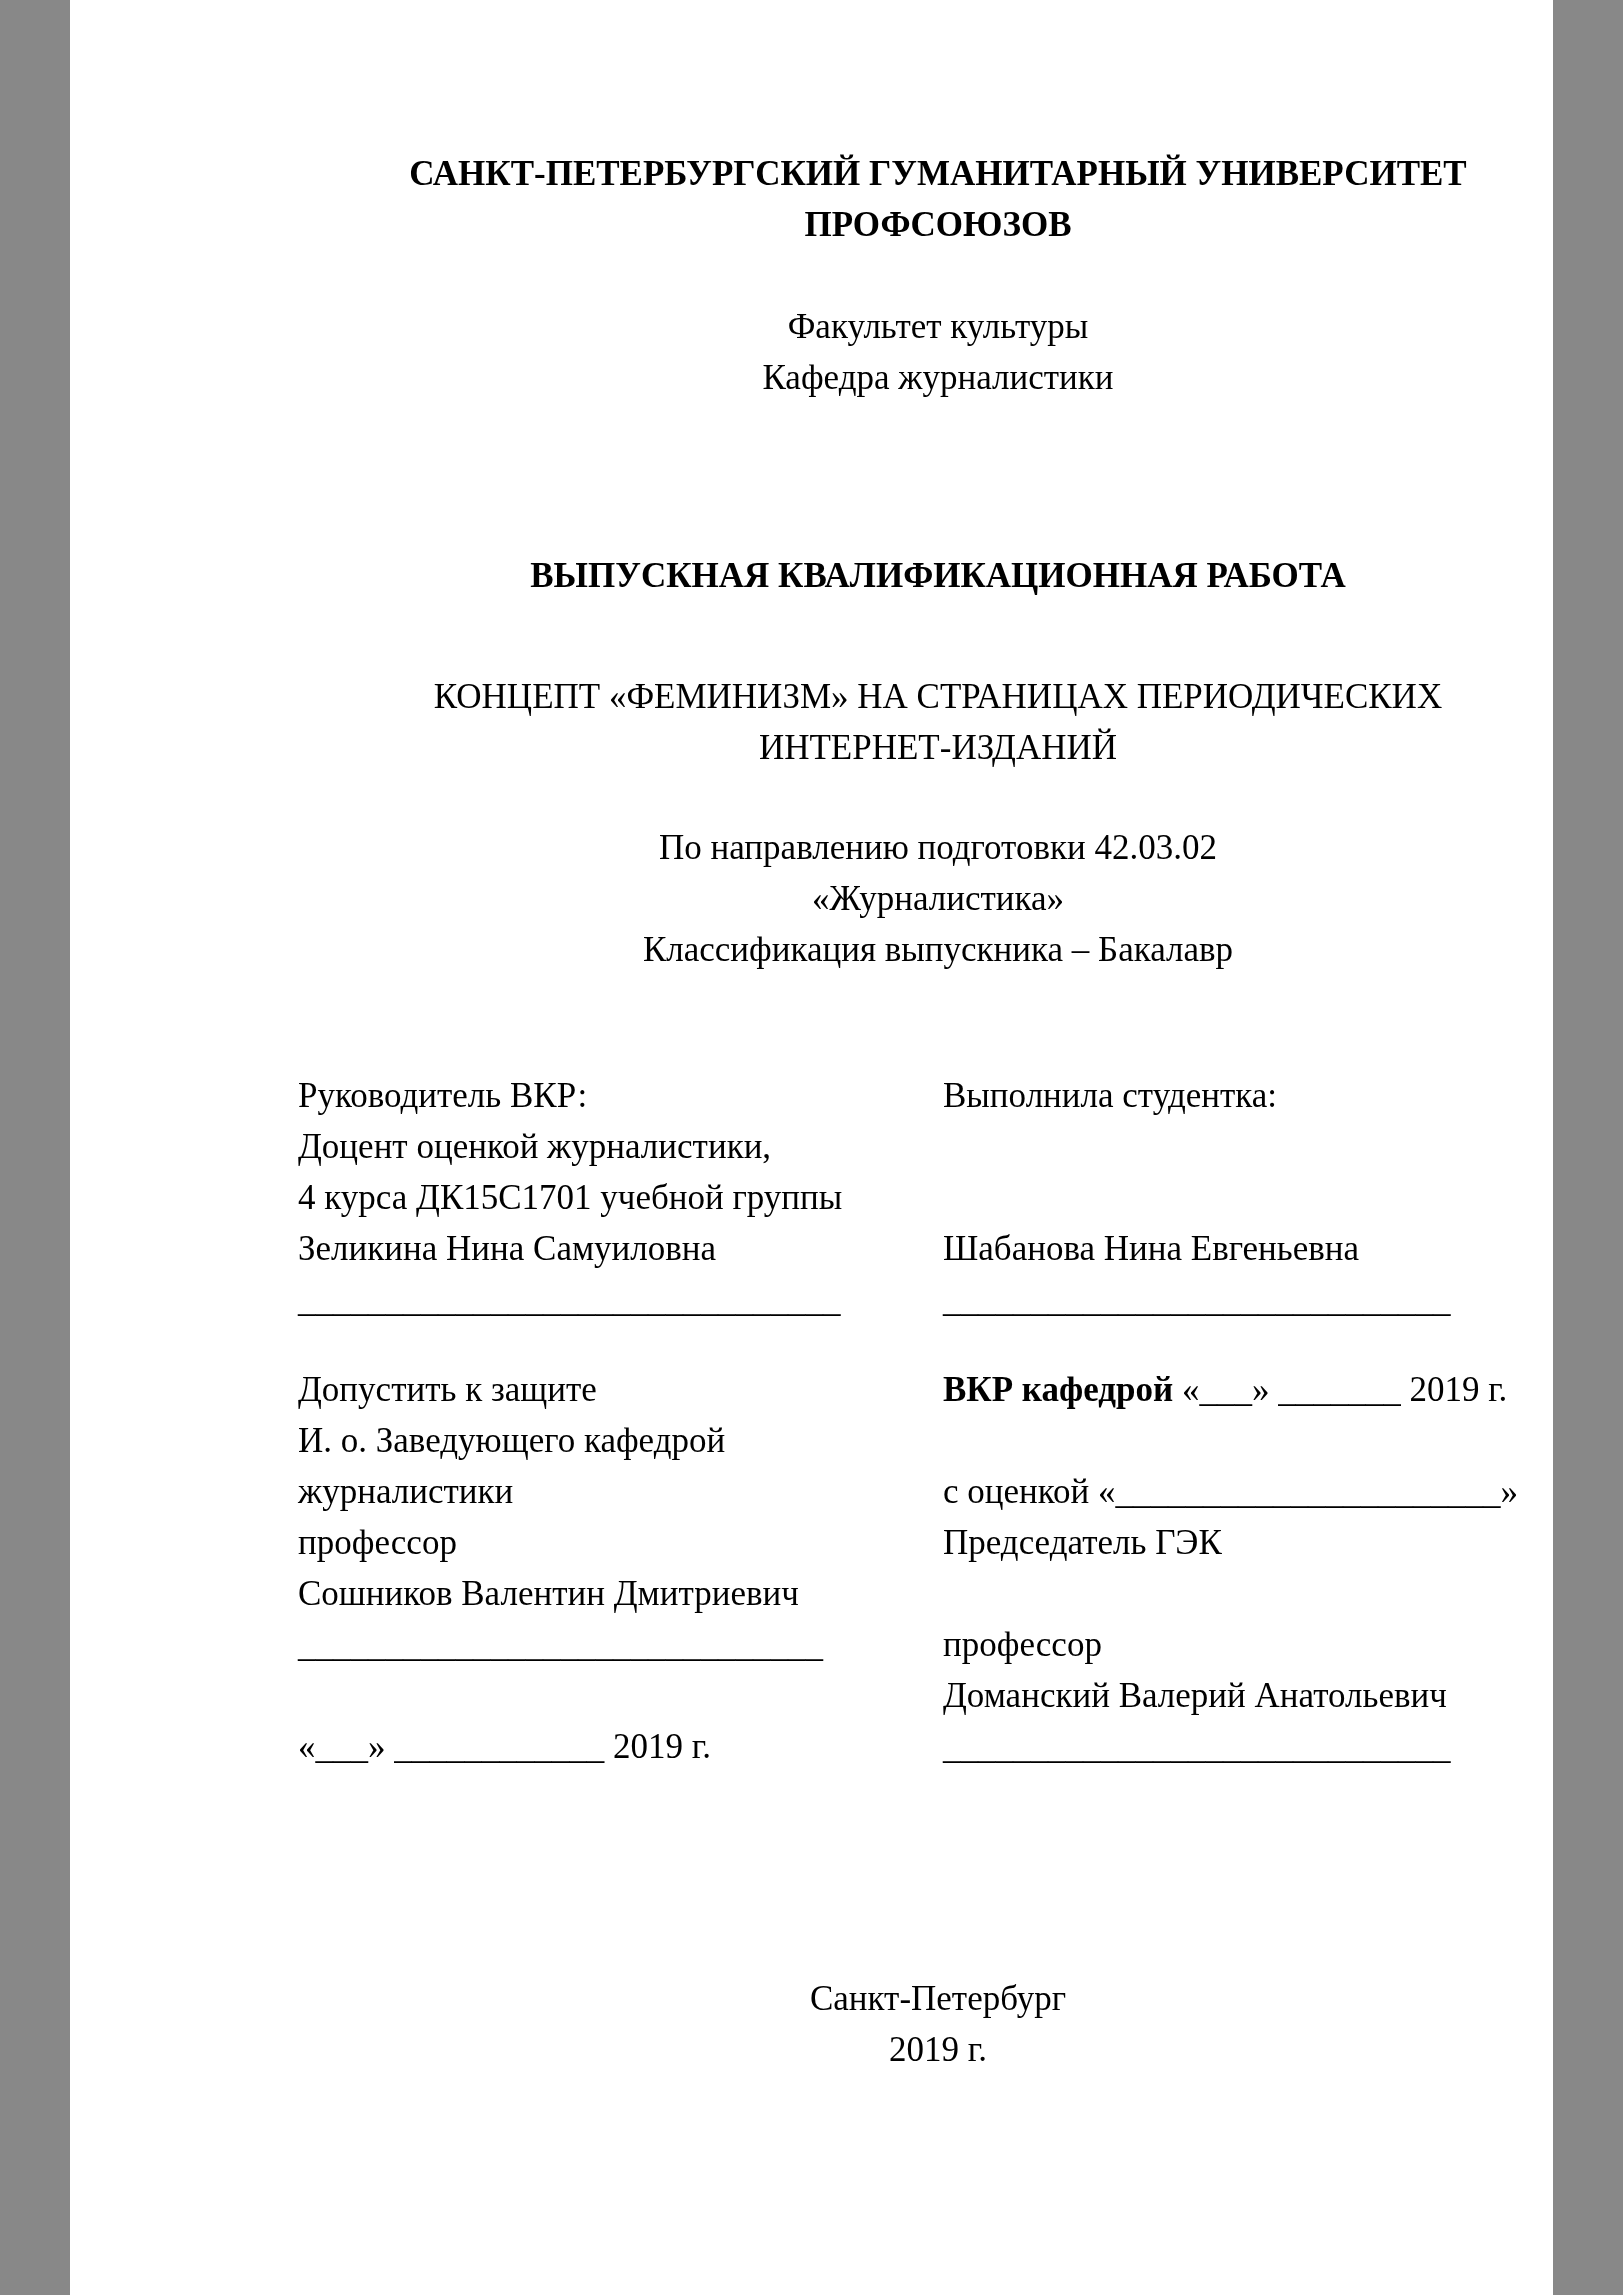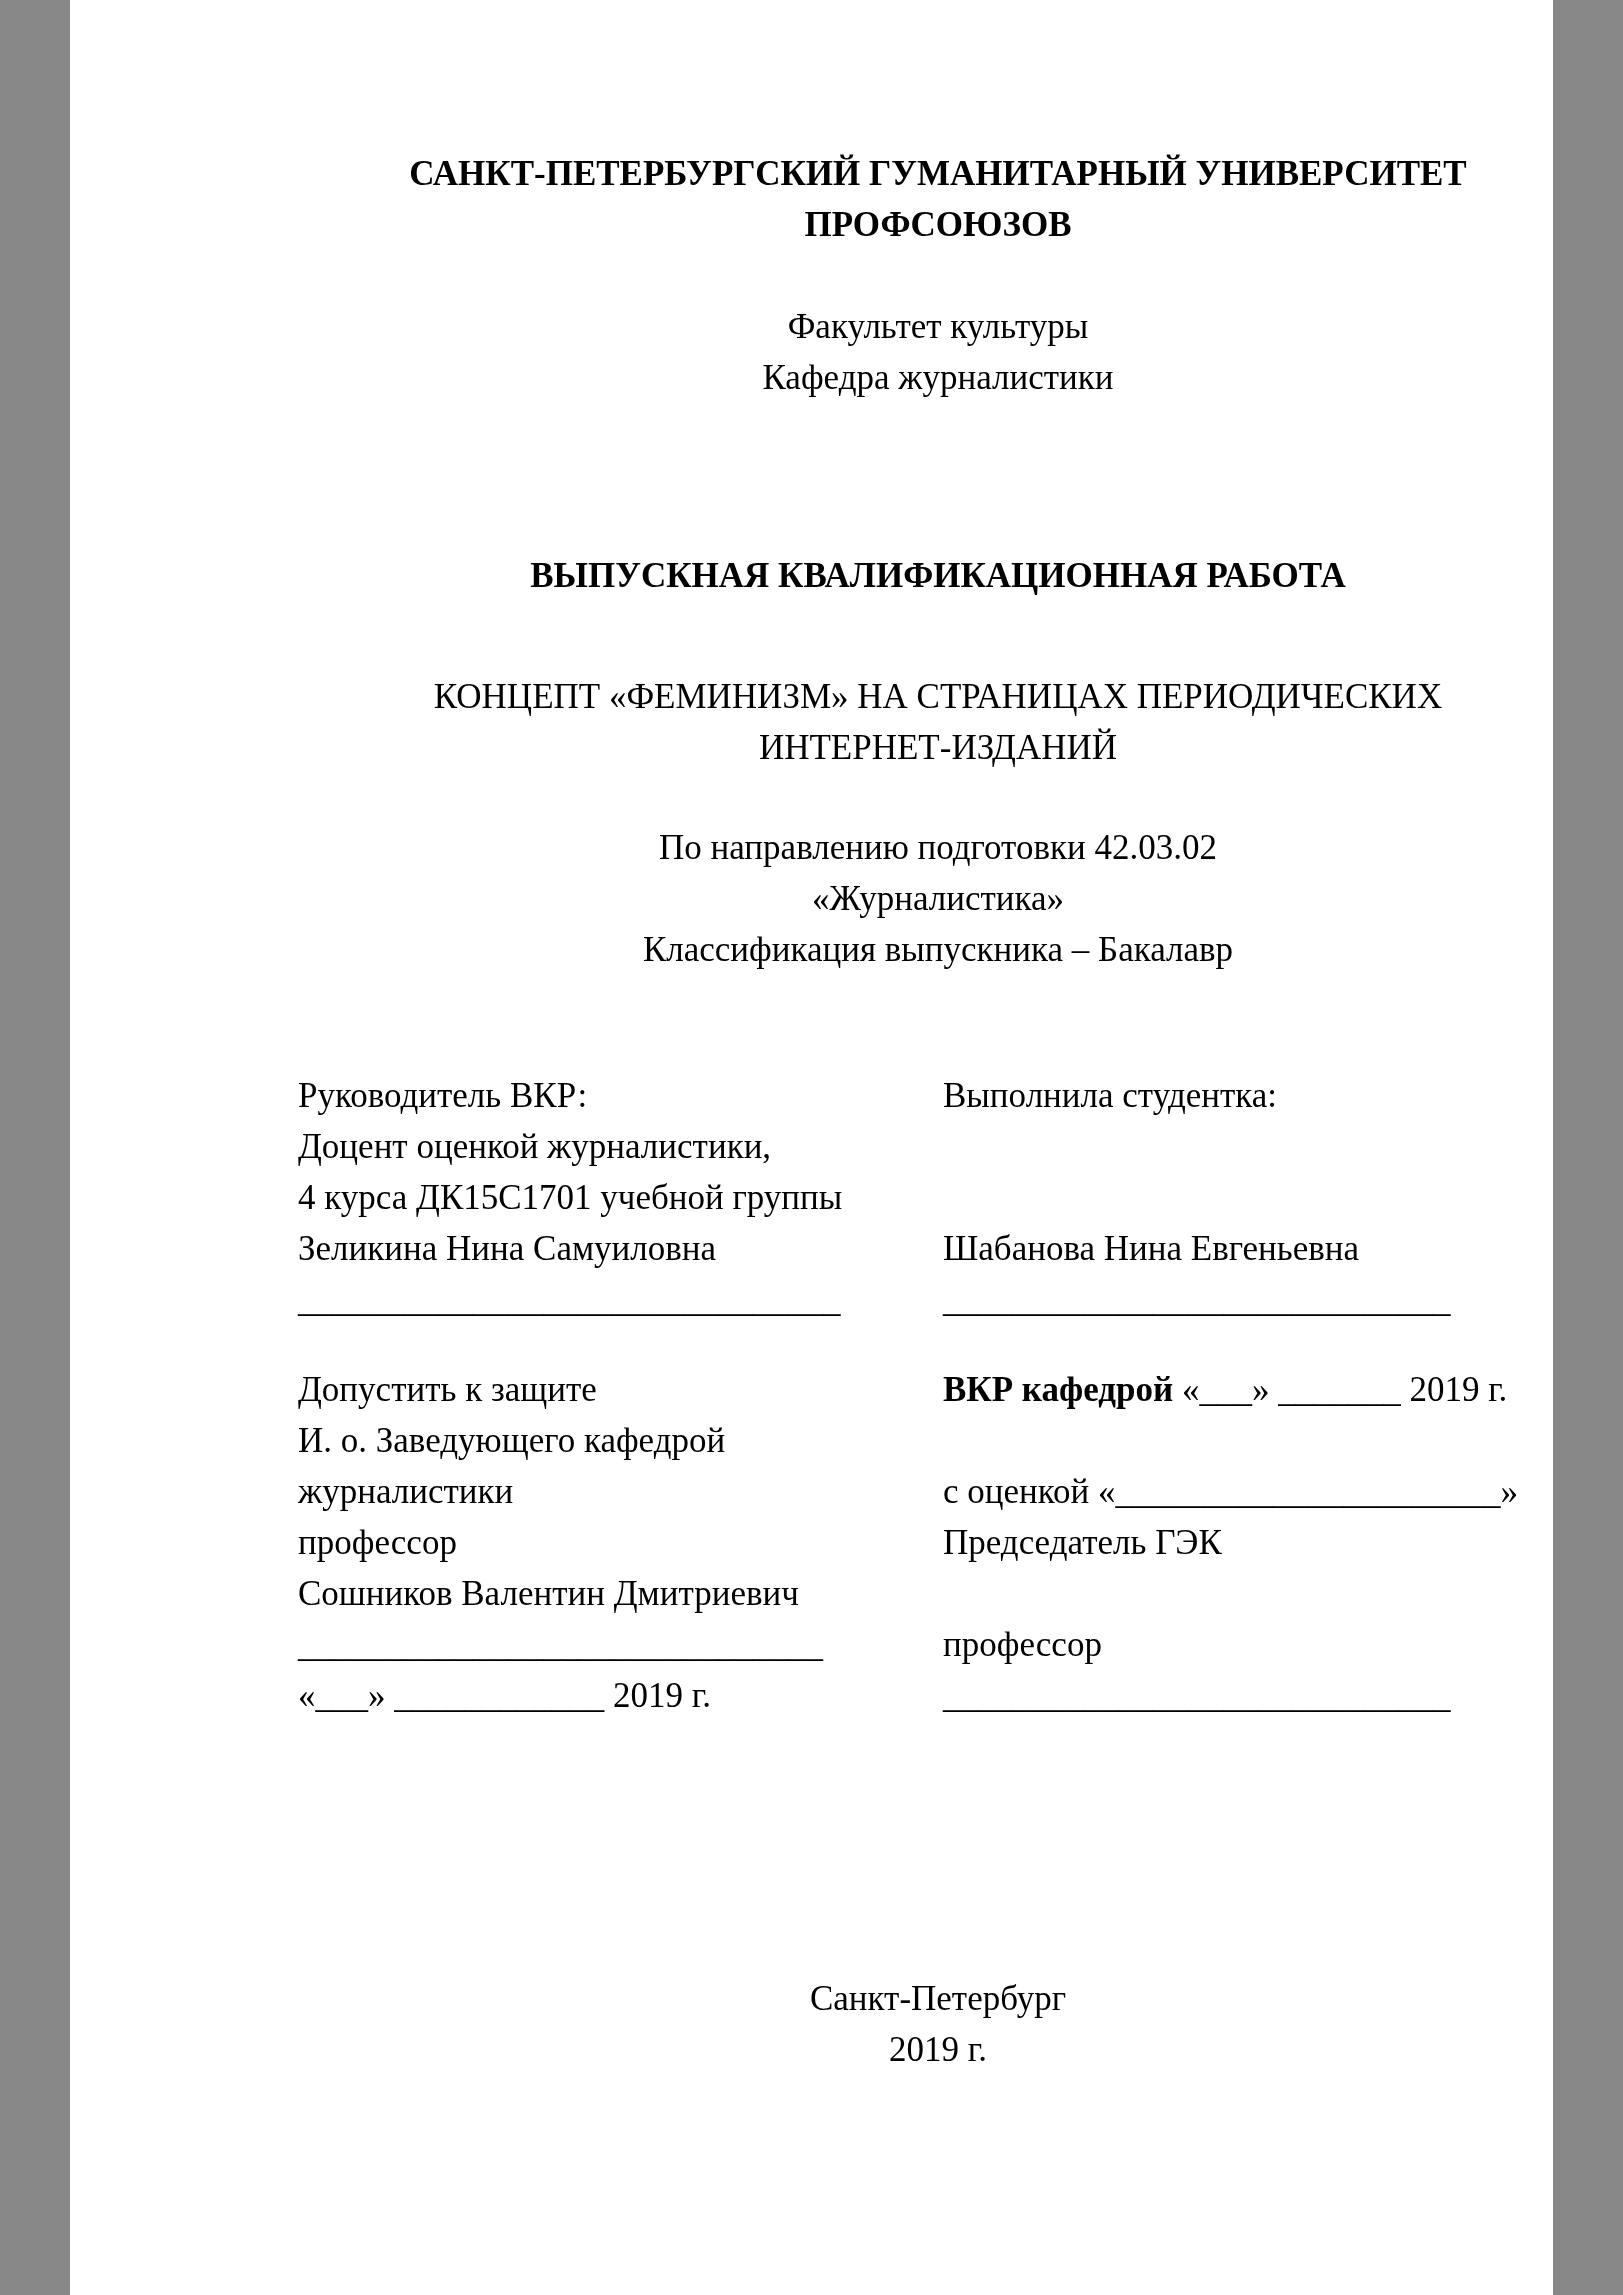--- a/index.html
+++ b/index.html
@@ -121,20 +121,24 @@
       <div class="cell">Председатель ГЭК</div>
     </div>
     <div class="row">
       <div class="cell">Сошников Валентин Дмитриевич</div>
     </div>
     <div class="row">
       <div class="cell">______________________________</div>
       <div class="cell">профессор</div>
     </div>
     <div class="row">
+      <div class="cell"></div>
+      <div class="cell">Доманский Валерий Анатольевич</div>
+    </div>
+    <div class="row">
       <div class="cell">«___» ____________ 2019 г.</div>
       <div class="cell">_____________________________</div>
     </div>
 
   </div>
 
   <div class="centered footer-group">
     <span class="line">Санкт-Петербург</span>
     <span class="line">2019 г.</span>
   </div>

